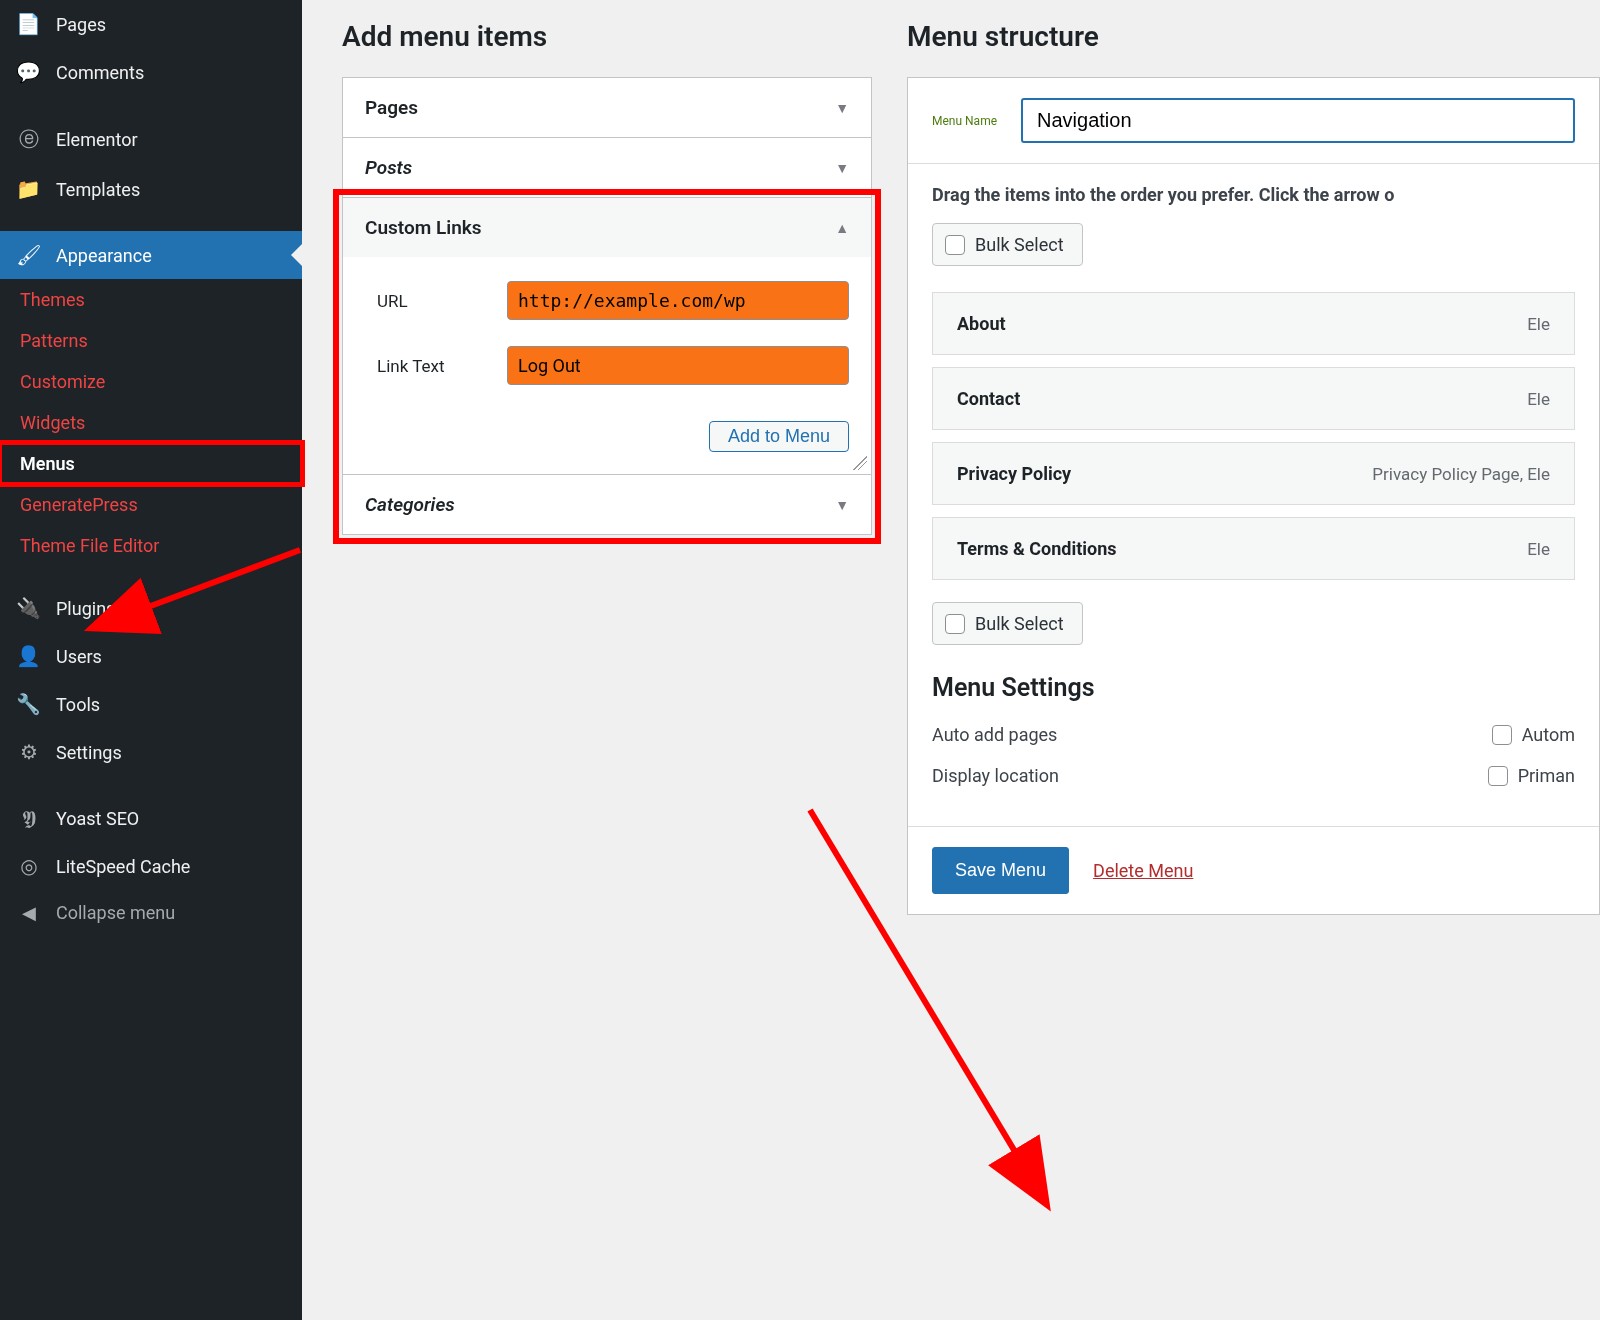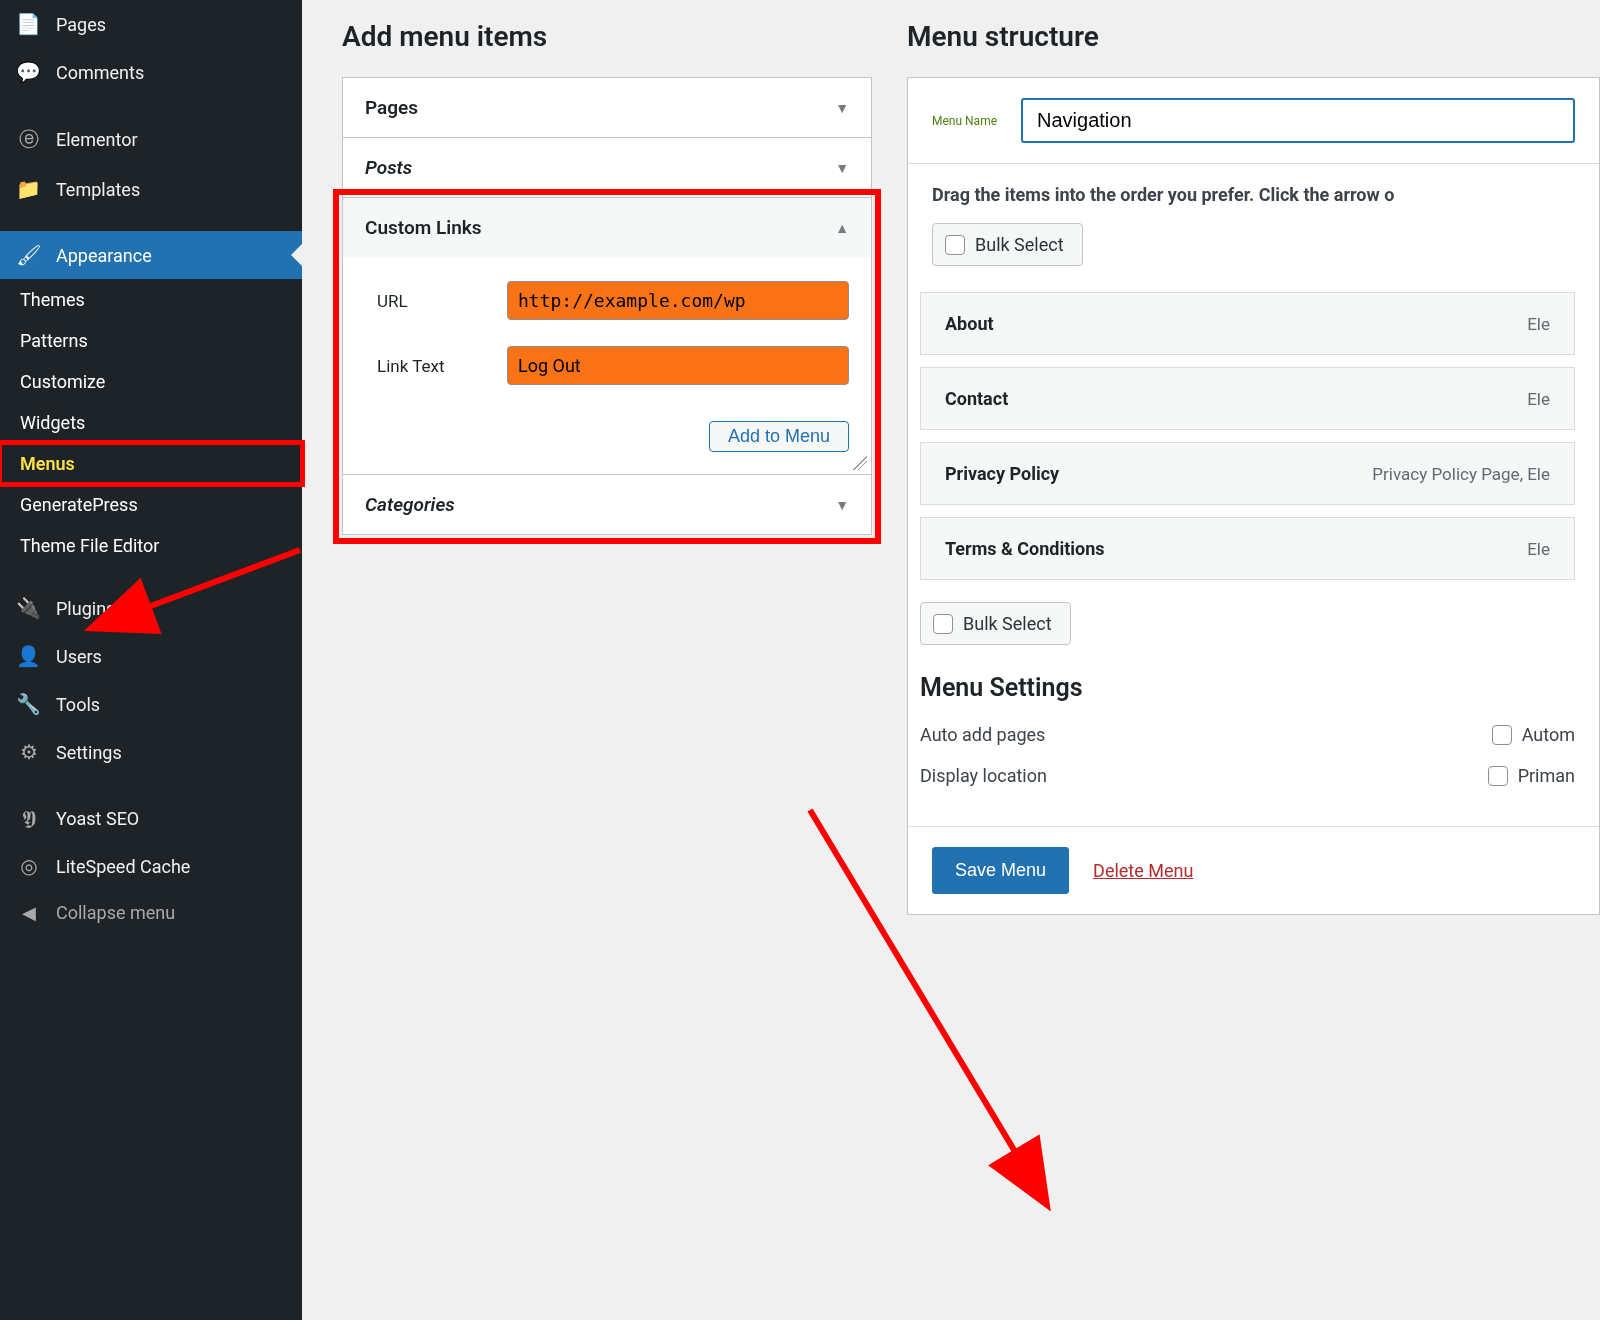--- a/index.html
+++ b/index.html
@@ -19,22 +19,22 @@
     width: 302px; background: #1d2327; color: #f0f0f1;
   }
   .sb-item {
     display: flex; align-items: center;
     padding: 12px 14px; cursor: pointer;
     font-size: 18px; color: #f0f0f1;
   }
   .sb-item .icon { width: 30px; text-align: center; margin-right: 12px; color:#a7aaad; font-size:20px; }
   .sb-item.active { background: #2271b1; color: #fff; }
   .sb-item.active .icon { color:#fff; }
-  .sb-sub { padding: 10px 14px 10px 20px; font-size: 18px; color: #ffffff; cursor:pointer; position:relative; }
-  .sb-sub.active { color:#fde047; font-weight:600; }
+  .sb-sub { padding: 10px 14px 10px 20px; font-size: 18px; color: #ef4444; cursor:pointer; position:relative; }
+  .sb-sub.active { color:#ffffff; font-weight:600; }
   .sb-sub.highlighted { outline: 5px solid #ff0000; outline-offset: -2px; }
   .sb-space { height: 18px; }
   .sb-collapse { padding: 12px 14px; color:#a7aaad; display:flex; align-items:center; font-size:18px; }
   .sb-collapse .icon { width:30px; text-align:center; margin-right:12px; }
   .sb-item.active::after {
     content:""; position:absolute; right:-1px; top:50%; transform:translateY(-50%);
     border-top:12px solid transparent; border-bottom:12px solid transparent;
     border-right:12px solid #f0f0f1;
   }
   .sb-item { position:relative; }
@@ -252,21 +252,21 @@
         </div>
 
         <div class="panel-section">
           <div class="instr">Drag the items into the order you prefer. Click the arrow o</div>
           <div class="bulk-btn">
             <span class="cb"></span>
             <span>Bulk Select</span>
           </div>
         </div>
 
-        <div class="panel-section" style="border-top:none; padding-top:6px;padding-left:12px;">
+        <div class="panel-section" style="border-top:none; padding-top:6px;">
           <div class="menu-item">
             <strong>About</strong>
             <span class="meta">Ele</span>
           </div>
           <div class="menu-item">
             <strong>Contact</strong>
             <span class="meta">Ele</span>
           </div>
           <div class="menu-item">
             <strong>Privacy Policy</strong>

